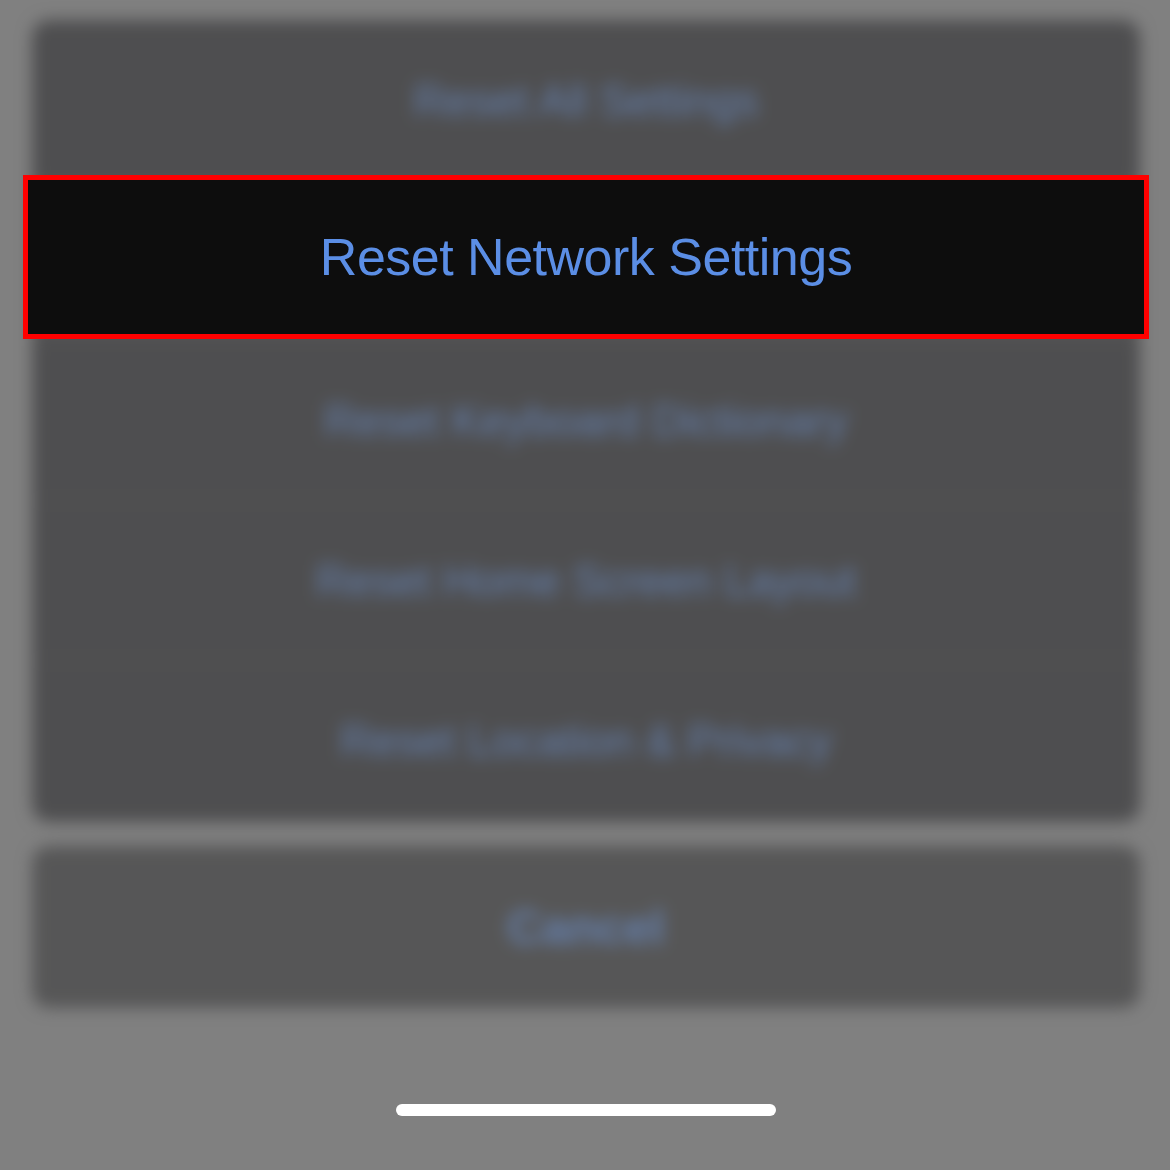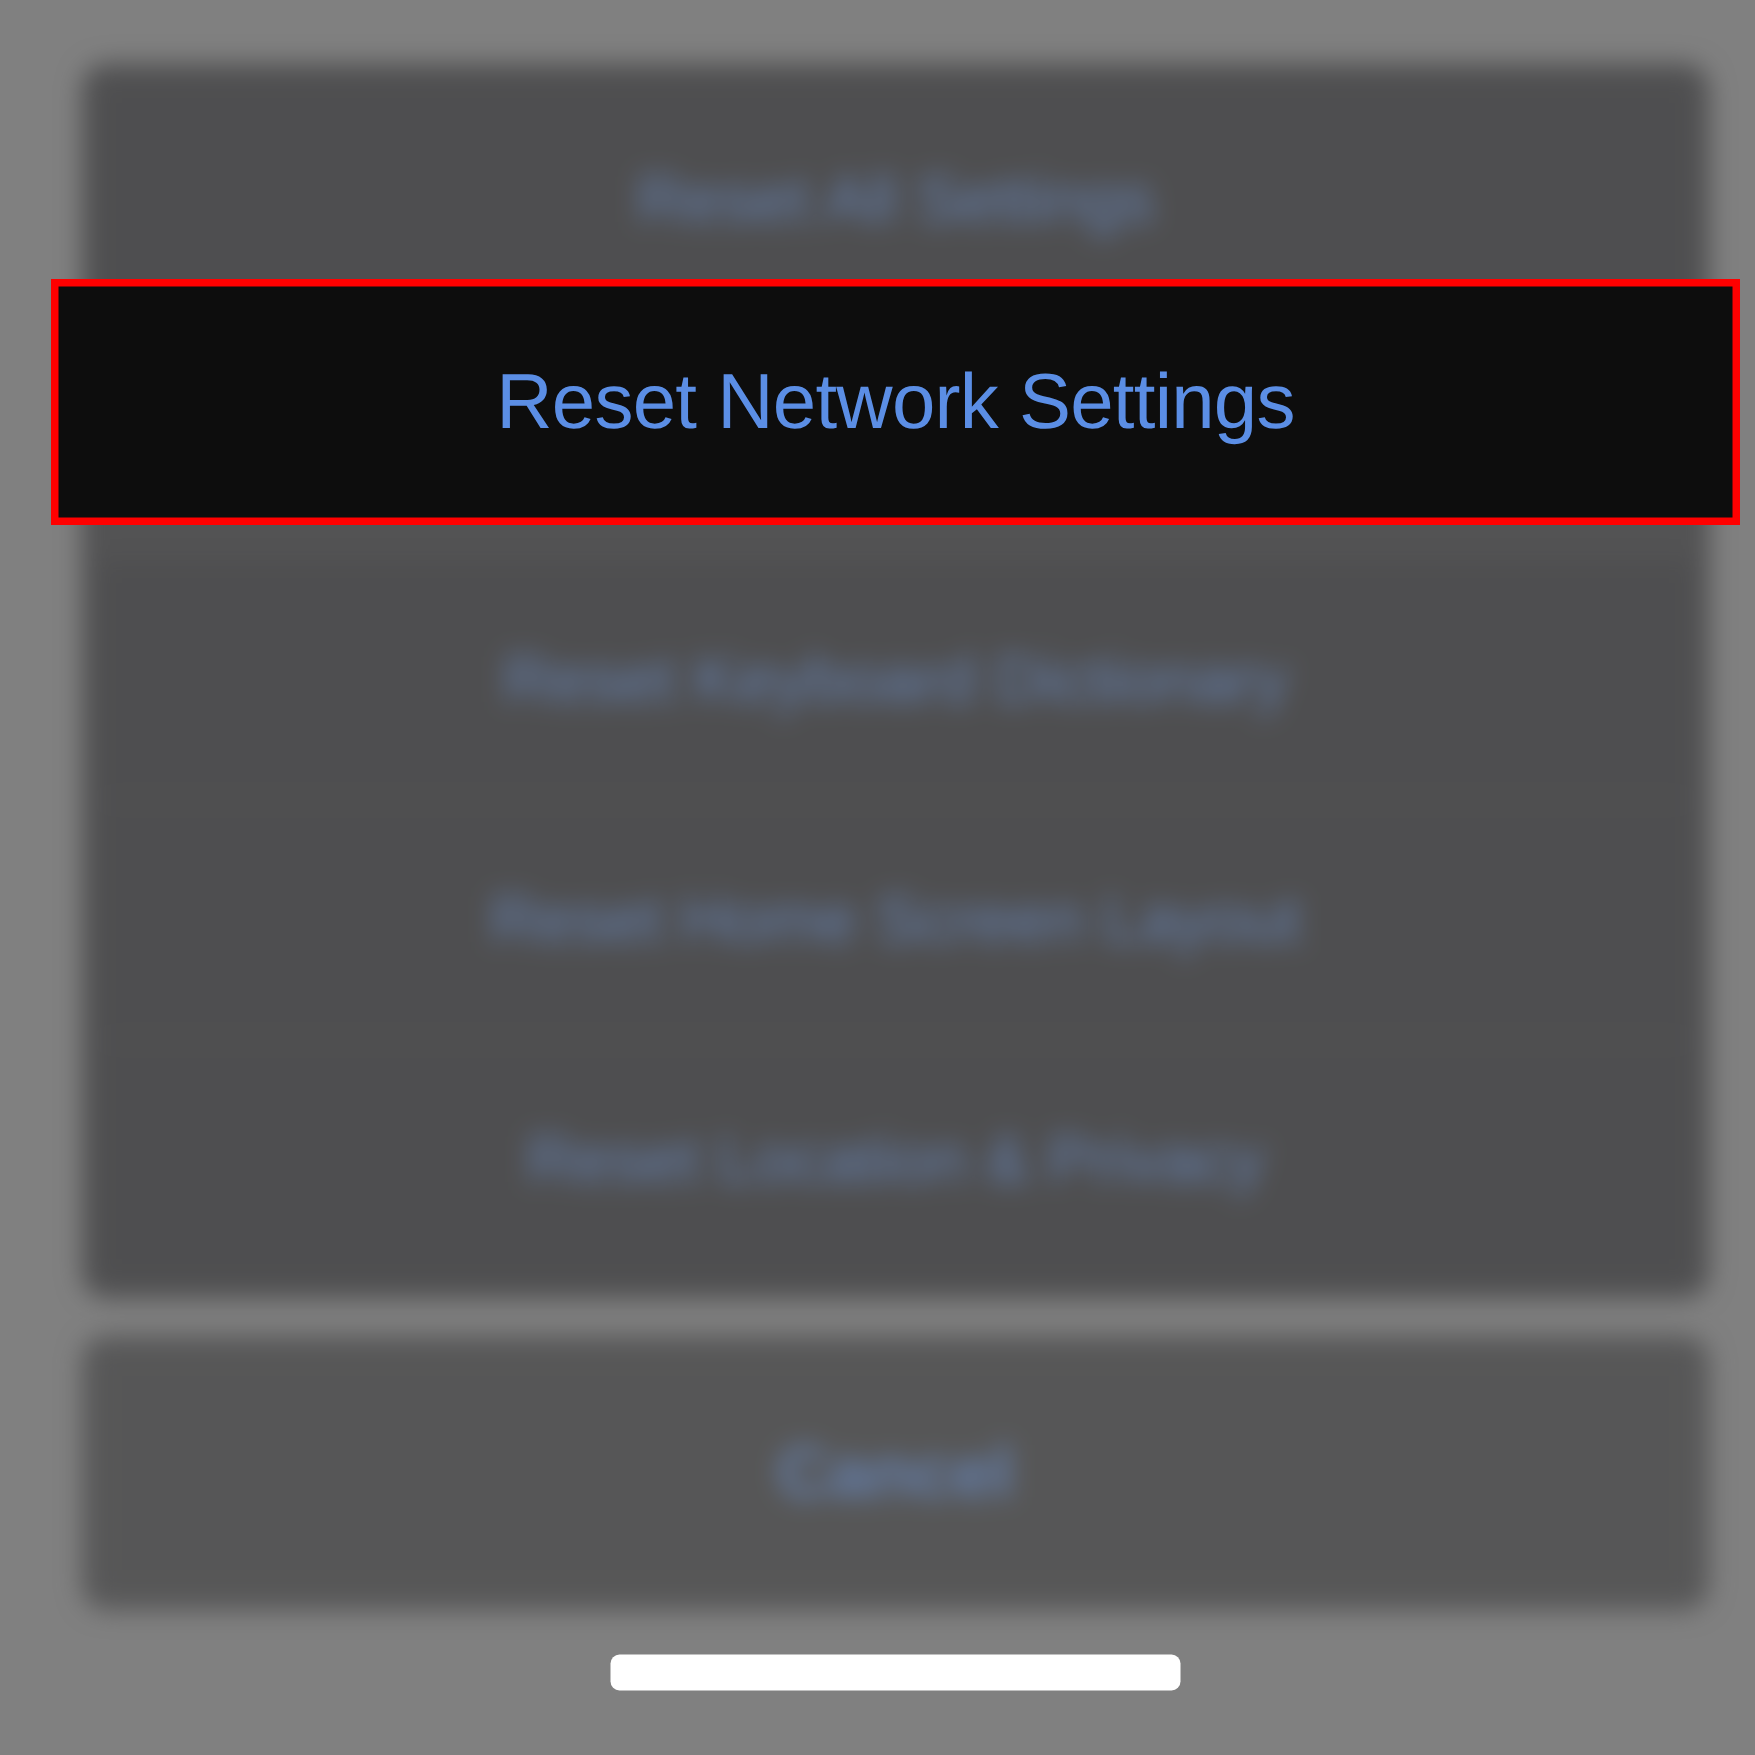--- a/index.html
+++ b/index.html
@@ -1,17 +1,17 @@
 <!DOCTYPE html>
 <html><head>
   <meta charset="utf-8">
   <style>
     * {
       margin: 0;
-      padding: 12px;
+      padding: 1px;
       box-sizing: border-box;
     }
     
     body {
       width: 1170px;
       height: 1170px;
       background: #808080;
       font-family: -apple-system, BlinkMacSystemFont, "Helvetica Neue", sans-serif;
       position: relative;
       overflow: hidden;

